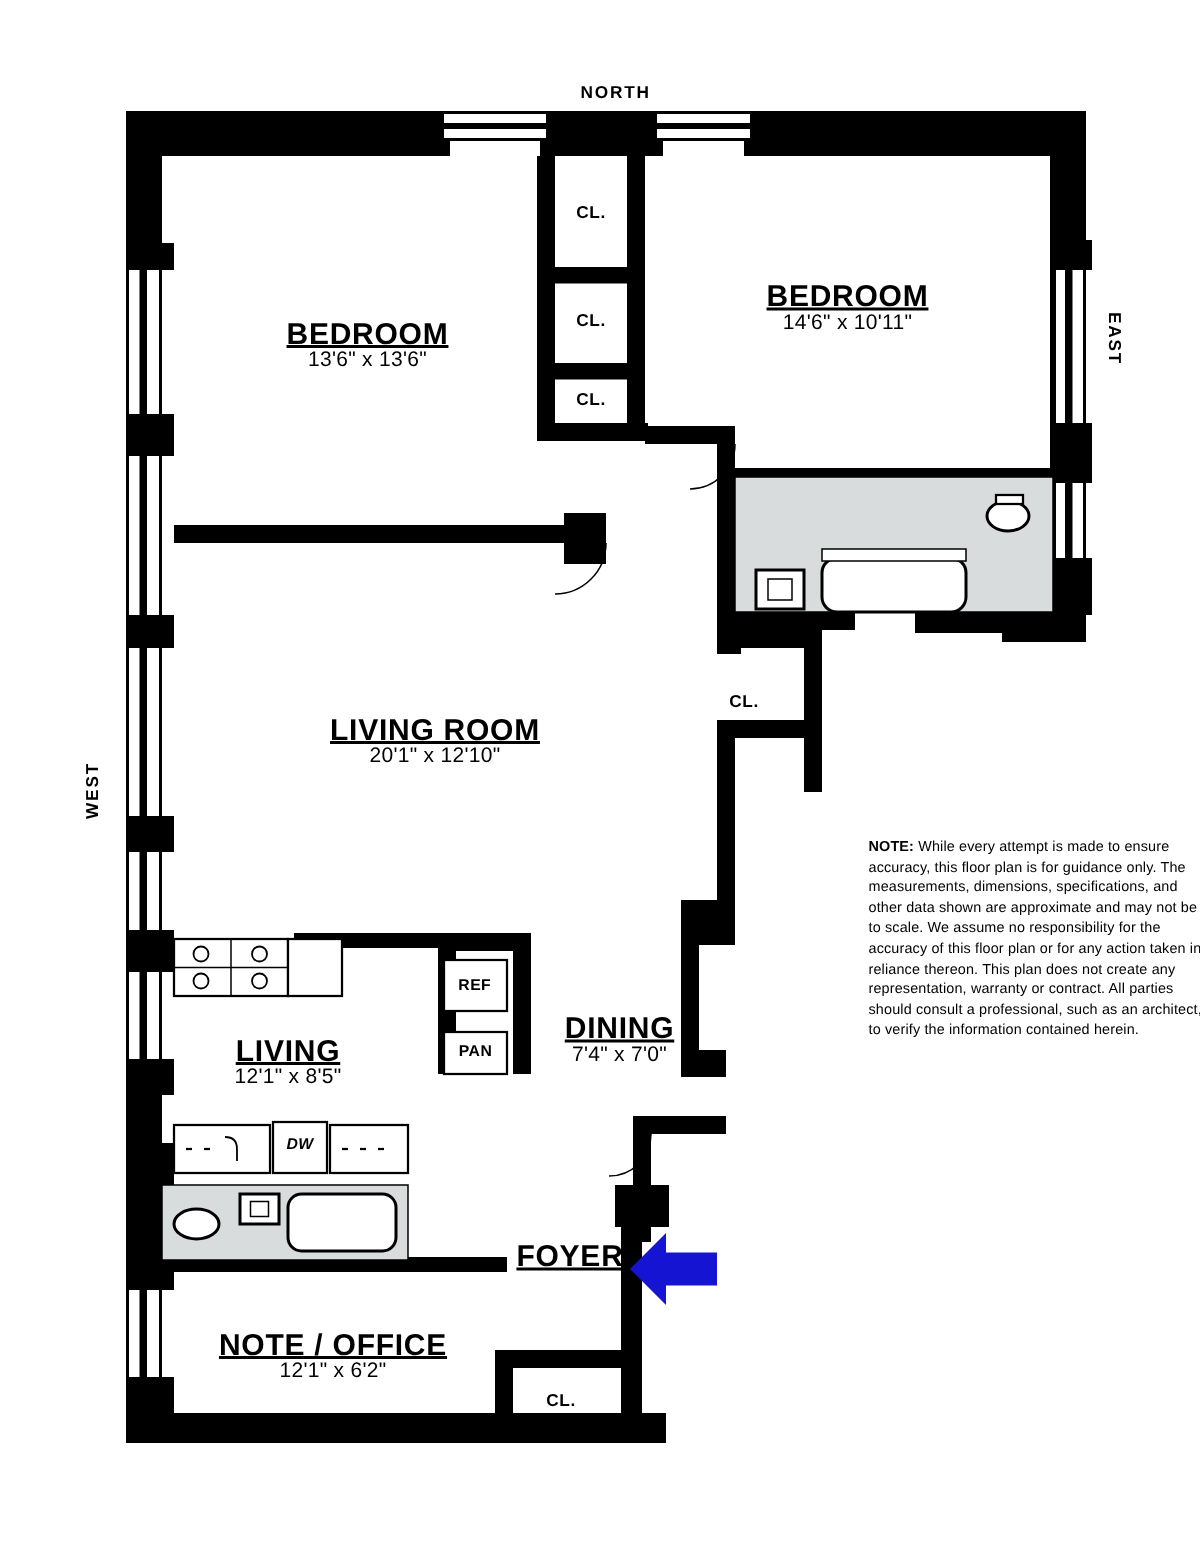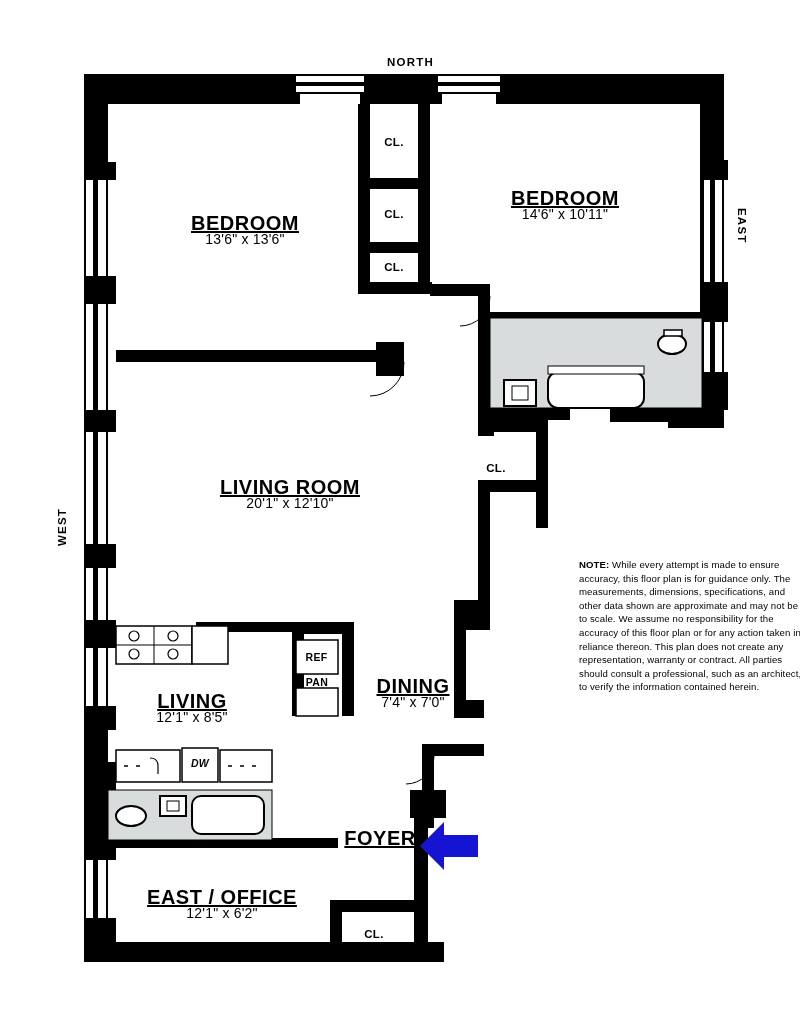--- a/index.html
+++ b/index.html
@@ -247,28 +247,28 @@
 
 <div class="lbl room-name" style="left:195px; top:476px; width:190px;">LIVING ROOM</div>
 <div class="lbl room-dims" style="left:195px; top:495px; width:190px;">20'1" x 12'10"</div>
 
 <div class="lbl room-name" style="left:105px; top:690px; width:174px;">LIVING</div>
 <div class="lbl room-dims" style="left:105px; top:709px; width:174px;">12'1" x 8'5"</div>
 
 <div class="lbl room-name" style="left:328px; top:675px; width:170px;">DINING</div>
 <div class="lbl room-dims" style="left:328px; top:694px; width:170px;">7'4" x 7'0"</div>
 
-<div class="lbl room-name" style="left:125px; top:886px; width:194px;">EAST / OFFICE</div>
+<div class="lbl room-name" style="left:125px; top:886px; width:194px;">NOTE / OFFICE</div>
 <div class="lbl room-dims" style="left:125px; top:905px; width:194px;">12'1" x 6'2"</div>
 
 <div class="lbl room-name" style="left:330px; top:827px; width:100px;">FOYER</div>
 
 <div class="lbl cl-label" style="left:364px; top:136px; width:60px;">CL.</div>
 <div class="lbl cl-label" style="left:364px; top:208px; width:60px;">CL.</div>
 <div class="lbl cl-label" style="left:364px; top:261px; width:60px;">CL.</div>
 <div class="lbl cl-label" style="left:466px; top:462px; width:60px;">CL.</div>
 <div class="lbl cl-label" style="left:344px; top:928px; width:60px;">CL.</div>
 
 <div class="lbl tiny-label" style="left:296px; top:651px; width:41px;">REF</div>
-<div class="lbl tiny-label" style="left:296px; top:676px; width:42px;">PAN</div>
+<div class="lbl tiny-label" style="left:296px; top:695px; width:42px;">PAN</div>
 <div class="lbl tiny-label" style="left:182px; top:757px; width:36px;font-style:italic;">DW</div>
 
 <div id="note"><b>NOTE:</b><span> While every attempt is made to ensure accuracy, this floor plan is for guidance only. The measurements, dimensions, specifications, and other data shown are approximate and may not be to scale. We assume no responsibility for the accuracy of this floor plan or for any action taken in reliance thereon. This plan does not create any representation, warranty or contract. All parties should consult a professional, such as an architect, to verify the information contained herein.</span></div>
 
 </body></html>

